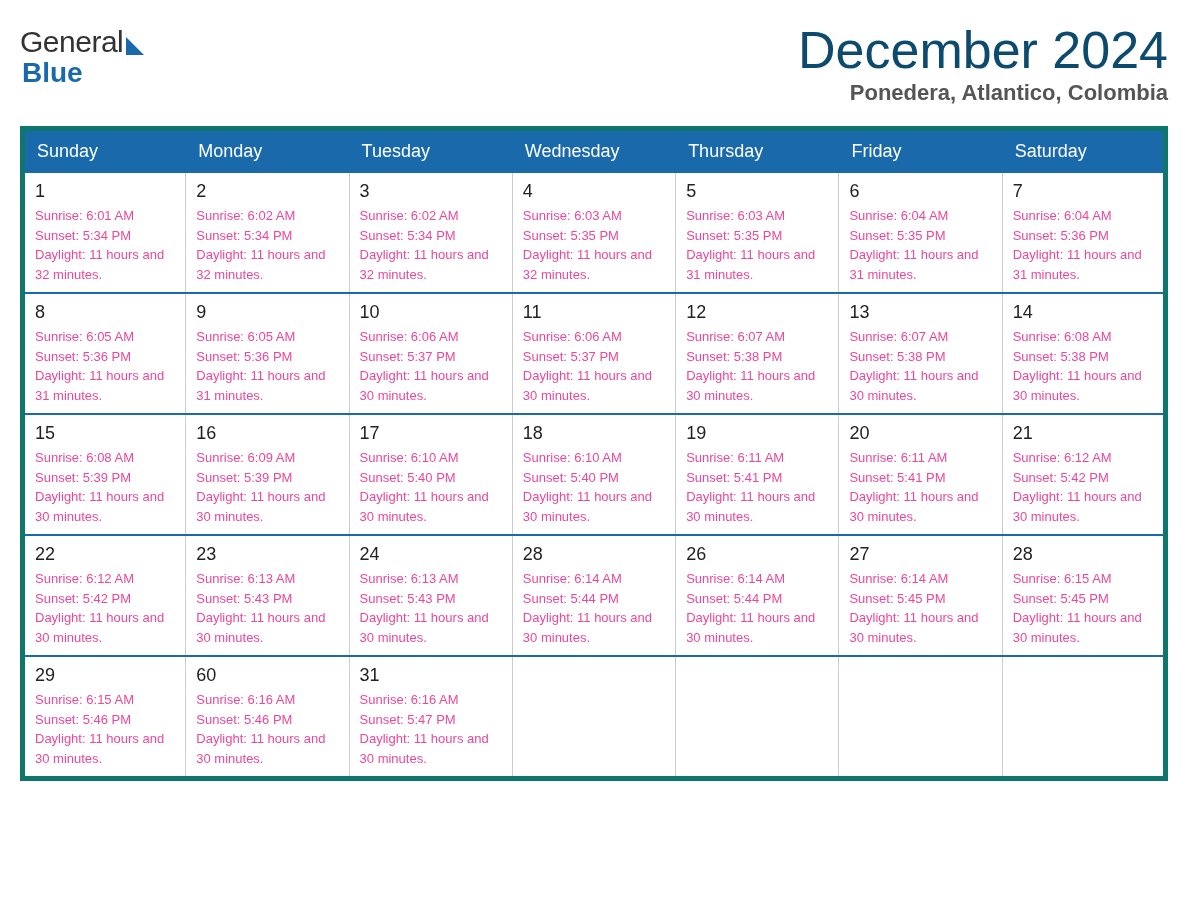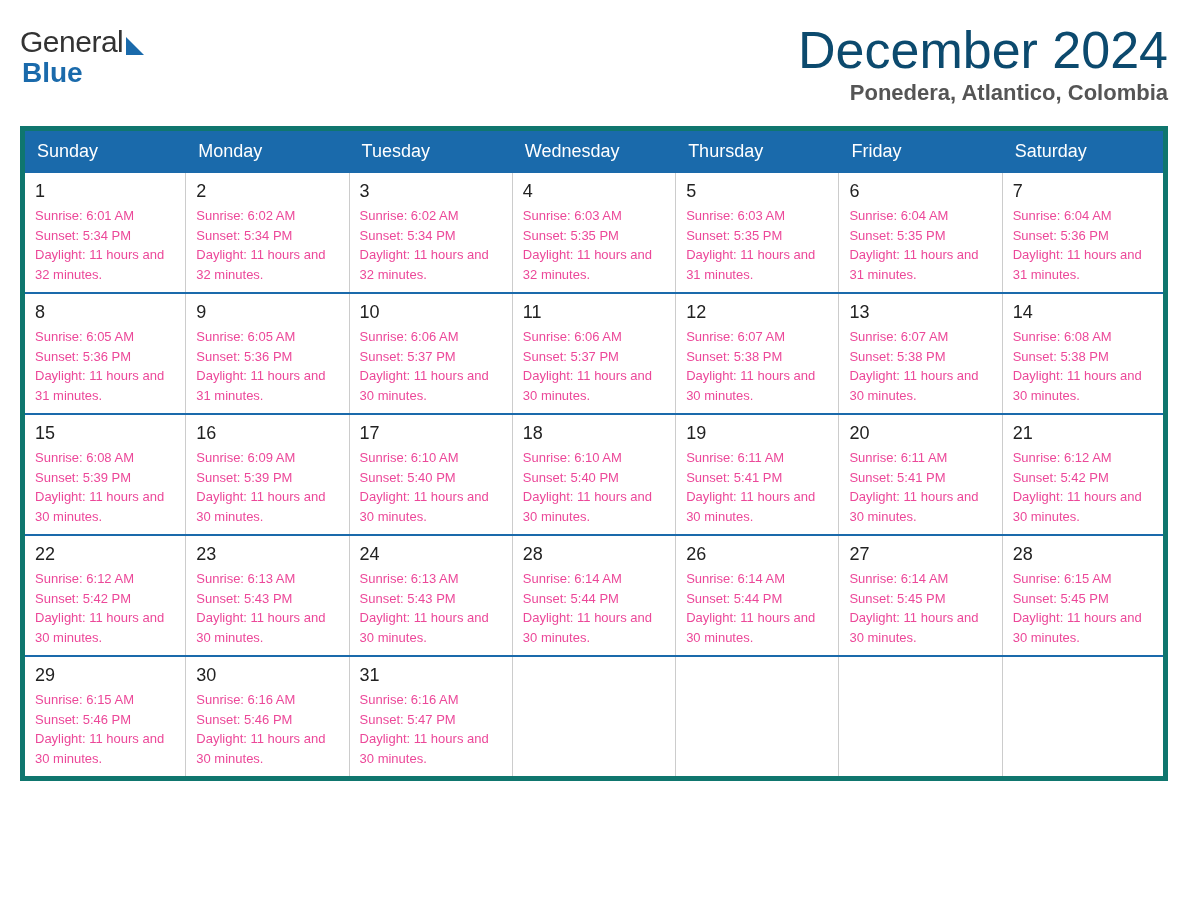--- a/index.html
+++ b/index.html
@@ -369,21 +369,21 @@
       <tr class="row-separator">
         <td>
         <span class="day-number">29</span>
         <div class="day-info">
           Sunrise: 6:15 AM<br>
           Sunset: 5:46 PM<br>
           Daylight: 11 hours and 30 minutes.
         </div>
       </td>
         <td>
-        <span class="day-number">30</span>
+        <span class="day-number">60</span>
         <div class="day-info">
           Sunrise: 6:16 AM<br>
           Sunset: 5:46 PM<br>
           Daylight: 11 hours and 30 minutes.
         </div>
       </td>
         <td>
         <span class="day-number">31</span>
         <div class="day-info">
           Sunrise: 6:16 AM<br>

